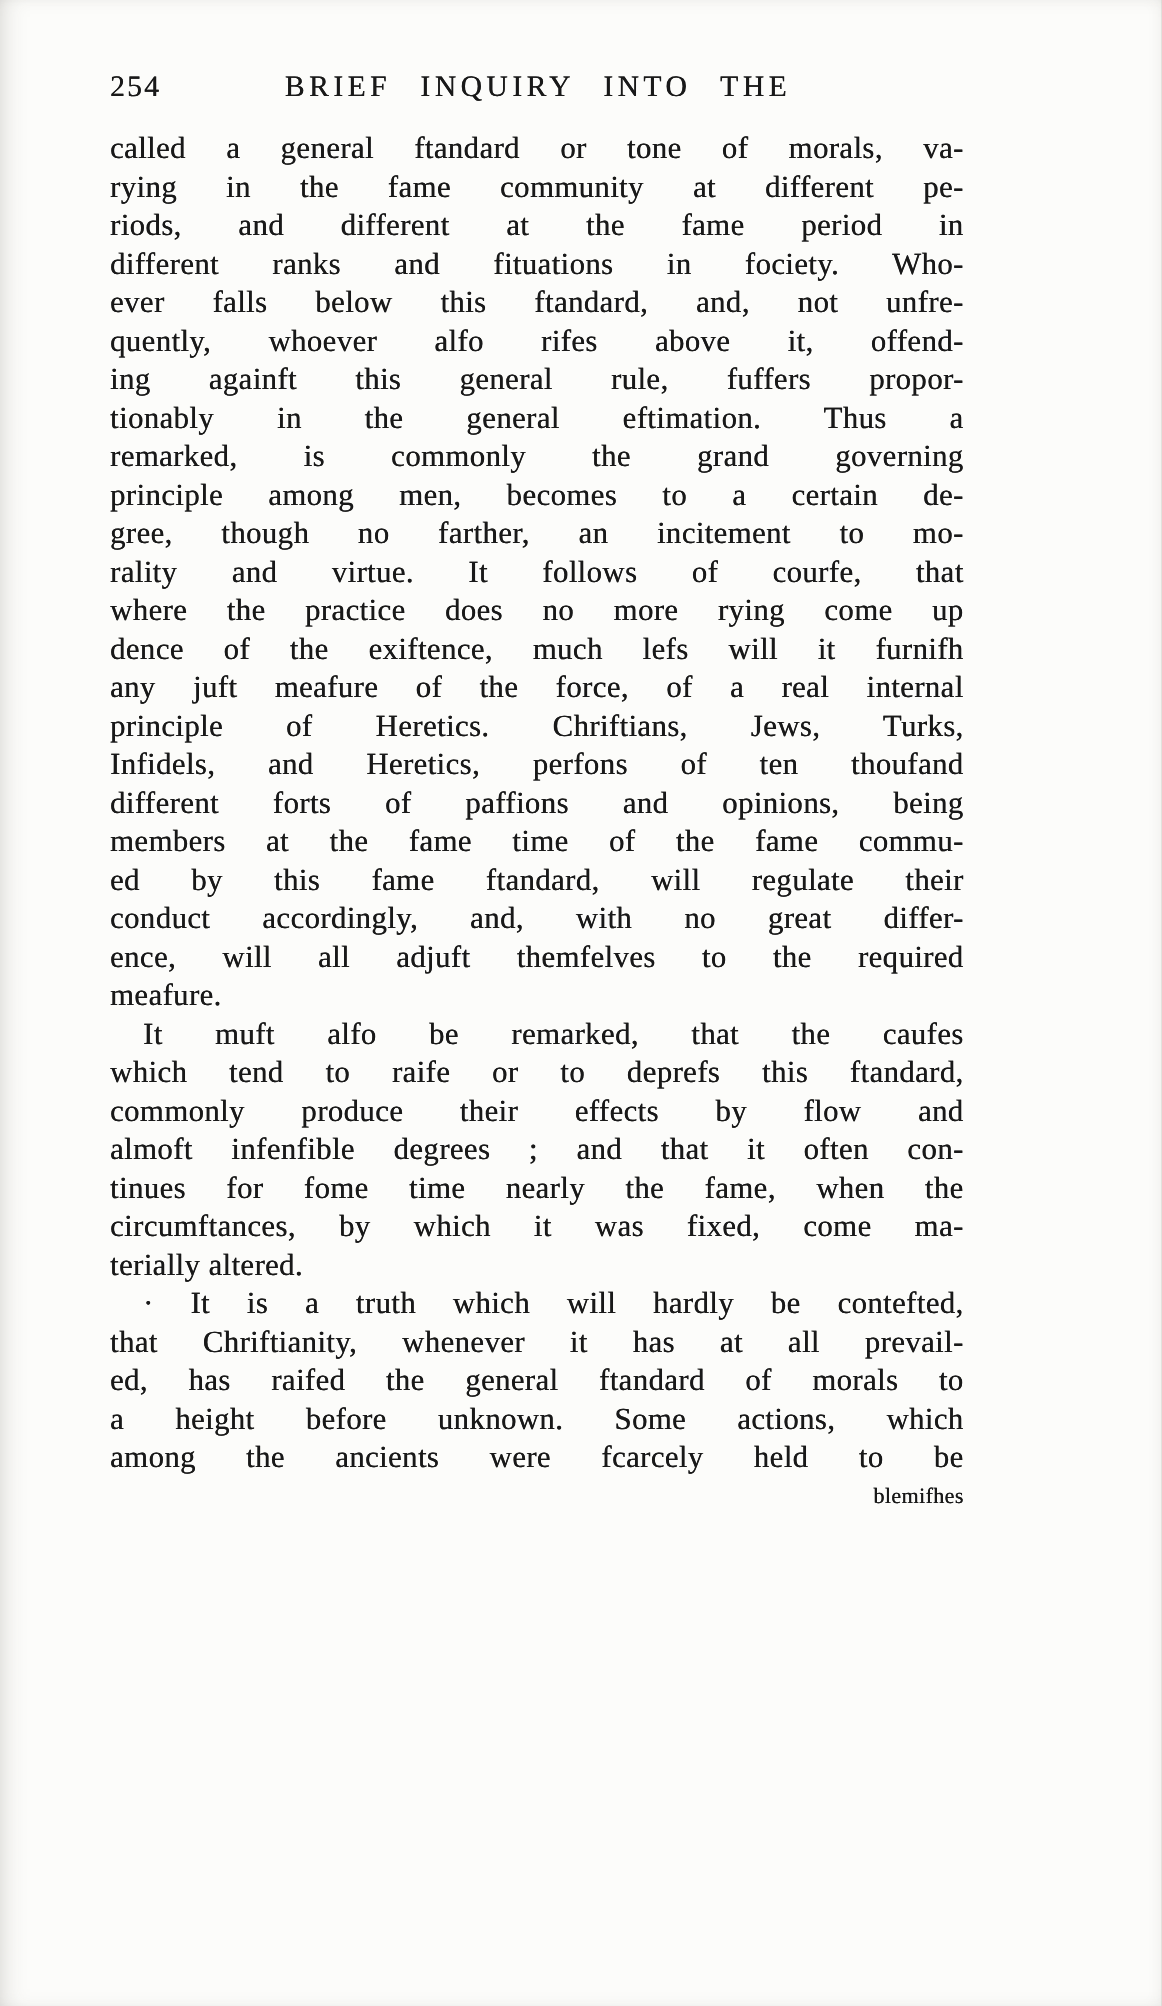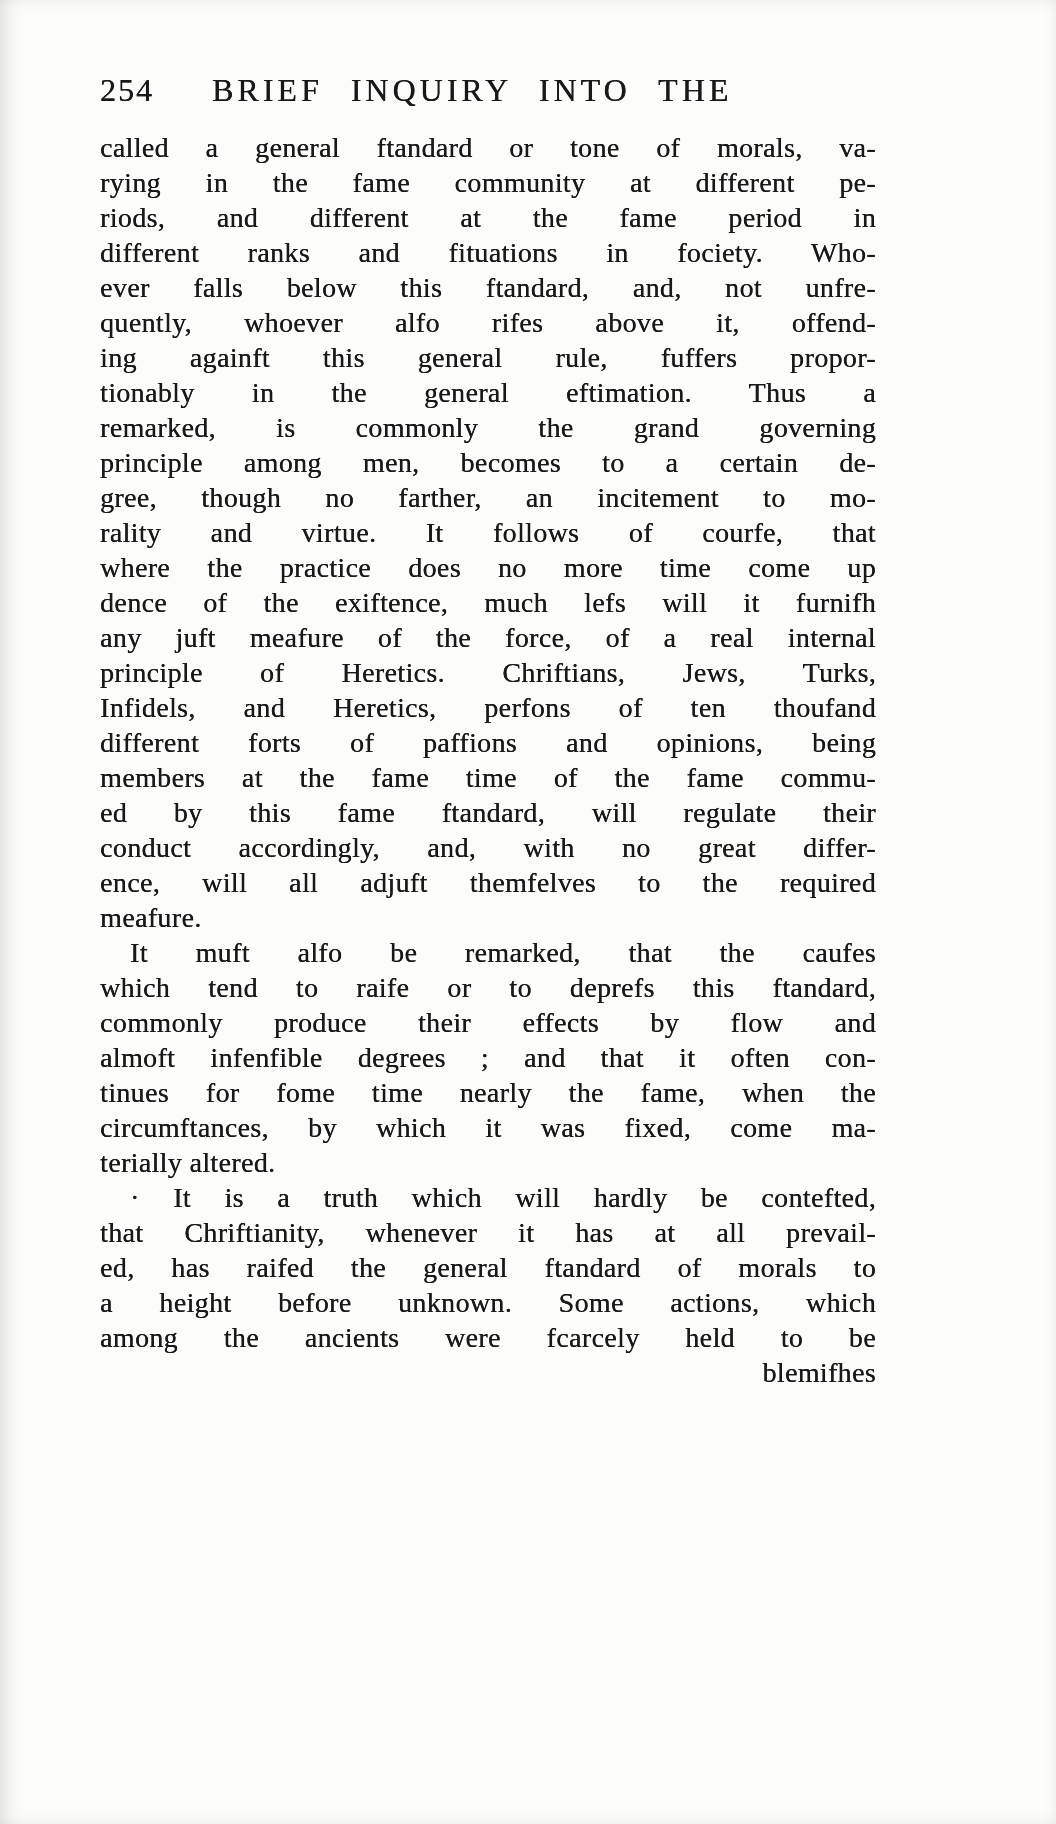--- a/index.html
+++ b/index.html
@@ -16,31 +16,31 @@
   }
   .content {
     position: absolute;
     left: 100px;
     top: 62px;
     width: 776px;
   }
   .header {
     display: flex;
     align-items: baseline;
-    font-size: 32px;
+    font-size: 27px;
     line-height: 32px;
     text-shadow: 0.25px 0 0 currentColor;
-    margin-top: 12px;
   }
   .pagenum {
     width: 112px;
     letter-spacing: 2px;
   }
   .running-title {
     flex: 1;
+    text-align: center;
     padding-right: 110px;
     letter-spacing: 4px;
     word-spacing: 16px;
     white-space: nowrap;
   }
   .body {
     margin-top: 24px;
     font-size: 28px;
     line-height: 35px;
     letter-spacing: 0.35px;
@@ -51,21 +51,21 @@
     text-align: justify;
     text-align-last: justify;
   }
   .line.last {
     text-align-last: left;
   }
   .line.indent {
     text-indent: 30px;
   }
   .catchword-line {
-    font-size: 28px;
+    font-size: 20px;
     line-height: 35px;
     text-align: right;
     letter-spacing: 0.35px;
     text-shadow: 0.25px 0 0 currentColor;
   }
 </style>
 </head>
 <body>
 
 <div class="page">
@@ -81,21 +81,21 @@
           <div class="line">riods, and different at the fame period in</div>
           <div class="line">different ranks and fituations in fociety.  Who-</div>
           <div class="line">ever falls below this ftandard, and, not unfre-</div>
           <div class="line">quently, whoever alfo rifes above it, offend-</div>
           <div class="line">ing againft this general rule, fuffers propor-</div>
           <div class="line">tionably in the general eftimation.  Thus a</div>
           <div class="line">remarked, is commonly the grand governing</div>
           <div class="line">principle among men, becomes to a certain de-</div>
           <div class="line">gree, though no farther, an incitement to mo-</div>
           <div class="line">rality and virtue.  It follows of courfe, that</div>
-          <div class="line">where the practice does no more time come up</div>
+          <div class="line">where the practice does no more rying come up</div>
           <div class="line">dence of the exiftence, much lefs will it furnifh</div>
           <div class="line">any juft meafure of the force, of a real internal</div>
           <div class="line">principle of Heretics.  Chriftians, Jews, Turks,</div>
           <div class="line">Infidels, and Heretics, perfons of ten thoufand</div>
           <div class="line">different forts of paffions and opinions, being</div>
           <div class="line">members at the fame time of the fame commu-</div>
           <div class="line">ed by this fame ftandard, will regulate their</div>
           <div class="line">conduct accordingly, and, with no great differ-</div>
           <div class="line">ence, will all adjuft themfelves to the required</div>
           <div class="line last">meafure.</div>

